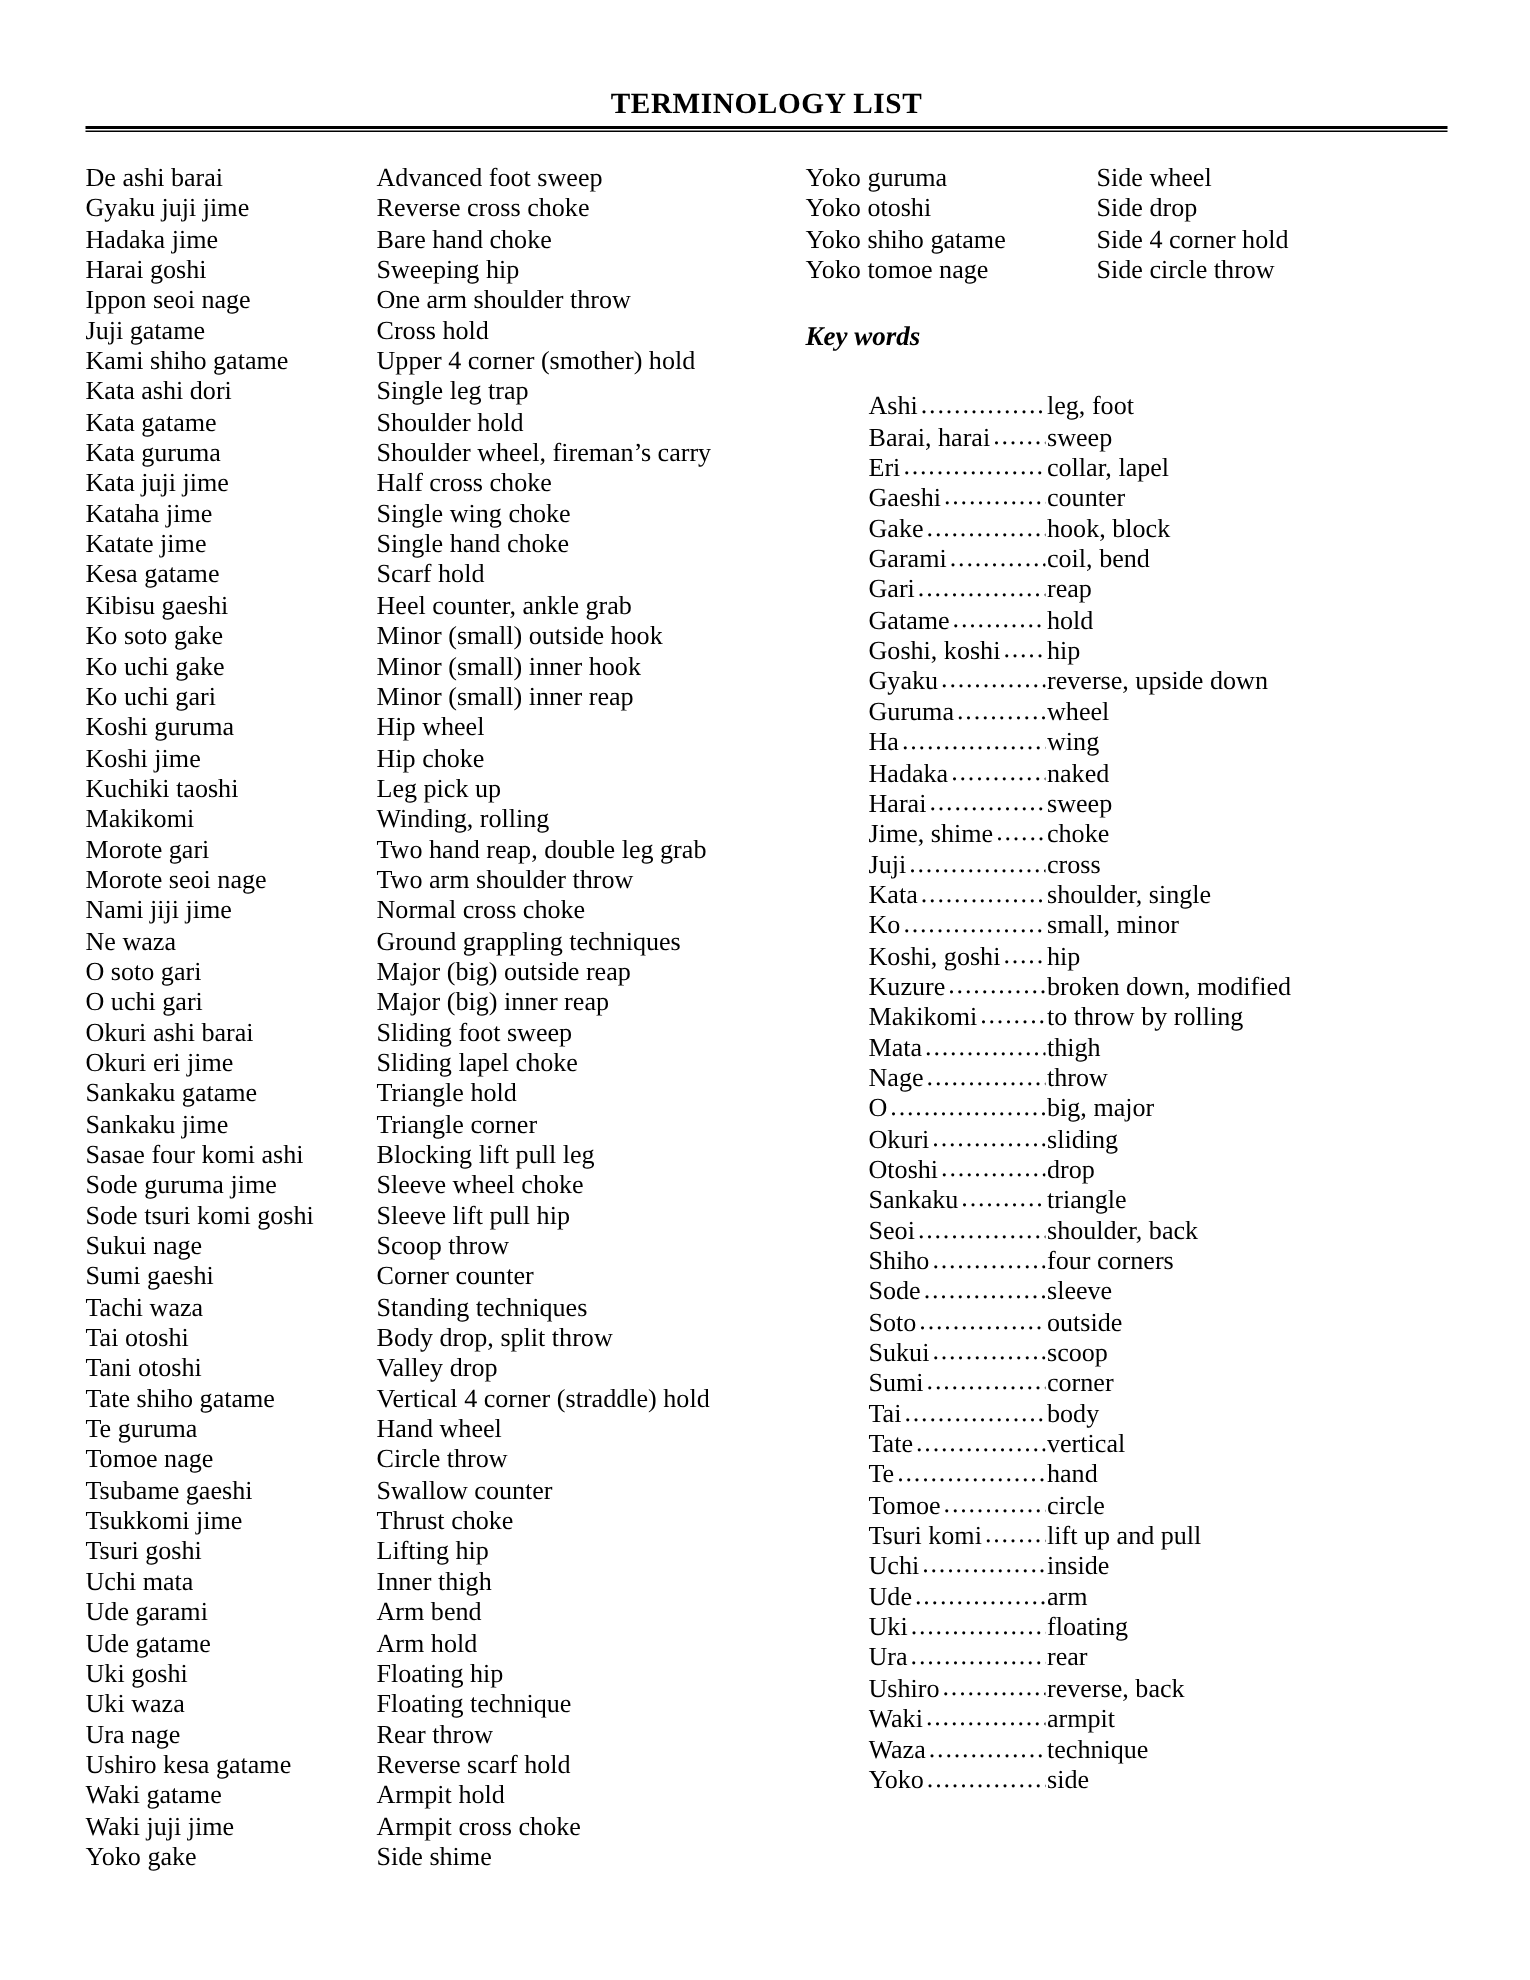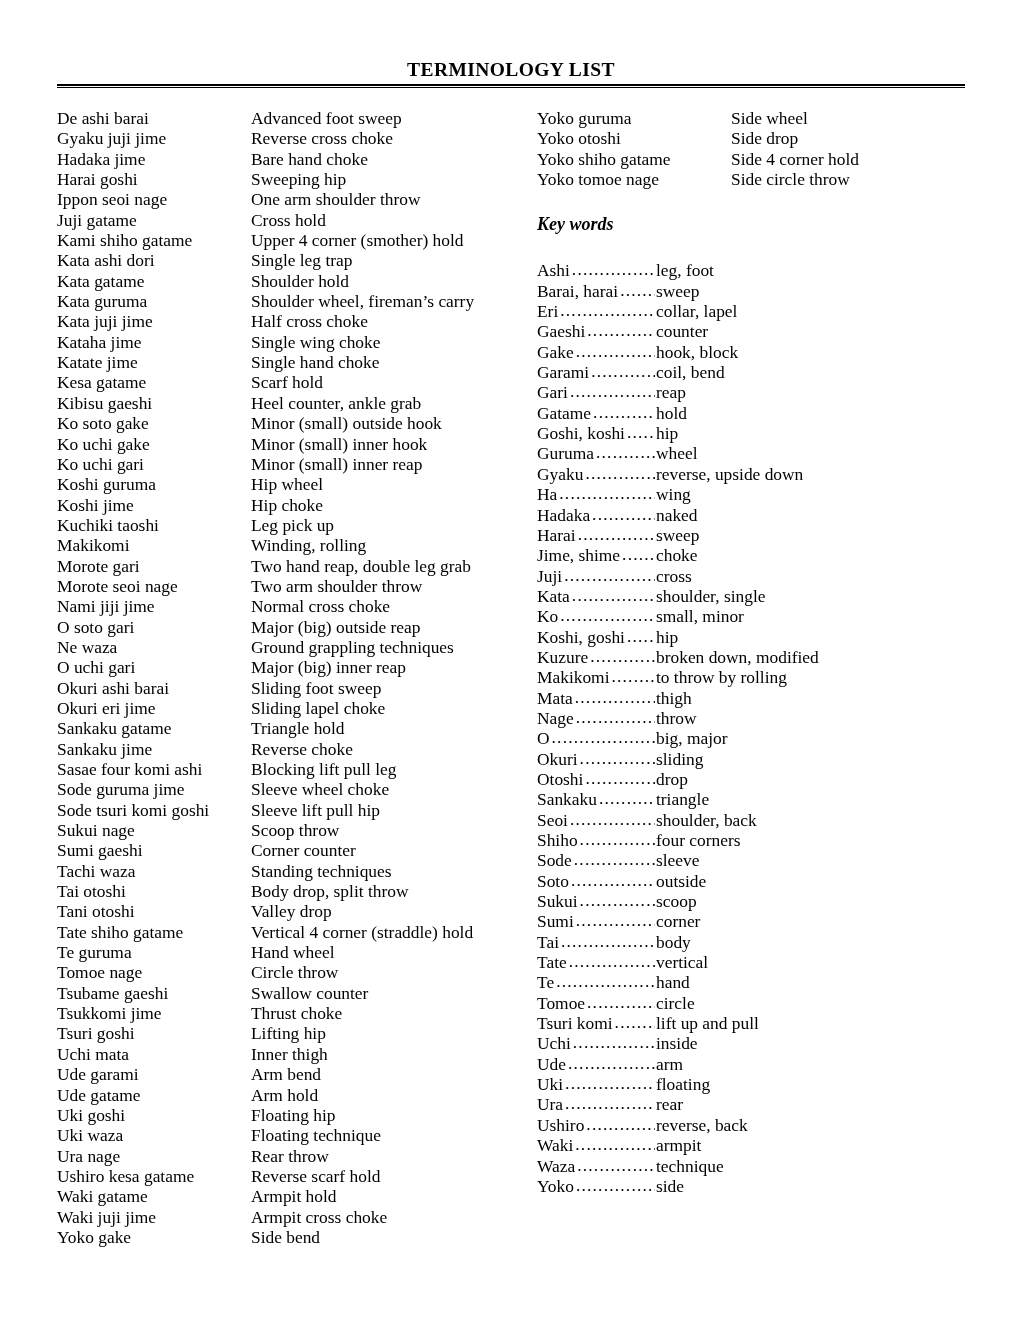--- a/index.html
+++ b/index.html
@@ -127,20 +127,21 @@
     white-space: nowrap;
   }
   .kw-def {
     flex: 0 0 auto;
     width: 178px;
     padding-left: 1px;
   }
   
   .kw-row {
     position: relative;
+    margin-left: 42px;
   }
   .kw-head {
     display: flex;
     flex: 0 0 118px;
     width: 118px;
     overflow: hidden;
   }
 </style>
 </head>
 <body>
@@ -248,46 +249,46 @@
         </li>
         <li class="term-row">
           <span class="term-jp">Morote seoi nage</span>
           <span class="term-en">Two arm shoulder throw</span>
         </li>
         <li class="term-row">
           <span class="term-jp">Nami jiji jime</span>
           <span class="term-en">Normal cross choke</span>
         </li>
         <li class="term-row">
+          <span class="term-jp">Ne waza</span>
+          <span class="term-en">Ground grappling techniques</span>
+        </li>
+        <li class="term-row">
           <span class="term-jp">O soto gari</span>
           <span class="term-en">Major (big) outside reap</span>
         </li>
         <li class="term-row">
-          <span class="term-jp">Ne waza</span>
-          <span class="term-en">Ground grappling techniques</span>
-        </li>
-        <li class="term-row">
           <span class="term-jp">O uchi gari</span>
           <span class="term-en">Major (big) inner reap</span>
         </li>
         <li class="term-row">
           <span class="term-jp">Okuri ashi barai</span>
           <span class="term-en">Sliding foot sweep</span>
         </li>
         <li class="term-row">
           <span class="term-jp">Okuri eri jime</span>
           <span class="term-en">Sliding lapel choke</span>
         </li>
         <li class="term-row">
           <span class="term-jp">Sankaku gatame</span>
           <span class="term-en">Triangle hold</span>
         </li>
         <li class="term-row">
           <span class="term-jp">Sankaku jime</span>
-          <span class="term-en">Reverse choke</span>
+          <span class="term-en">Triangle corner</span>
         </li>
         <li class="term-row">
           <span class="term-jp">Sasae four komi ashi</span>
           <span class="term-en">Blocking lift pull leg</span>
         </li>
         <li class="term-row">
           <span class="term-jp">Sode guruma jime</span>
           <span class="term-en">Sleeve wheel choke</span>
         </li>
         <li class="term-row">
@@ -369,21 +370,21 @@
         <li class="term-row">
           <span class="term-jp">Waki gatame</span>
           <span class="term-en">Armpit hold</span>
         </li>
         <li class="term-row">
           <span class="term-jp">Waki juji jime</span>
           <span class="term-en">Armpit cross choke</span>
         </li>
         <li class="term-row">
           <span class="term-jp">Yoko gake</span>
-          <span class="term-en">Side bend</span>
+          <span class="term-en">Side shime</span>
         </li>
       </ul>
   </div>
 
   <div class="col-right">
     <ul class="term-list" id="right-terms">
         <li class="term-row">
           <span class="term-jp">Yoko guruma</span>
           <span class="term-en">Side wheel</span>
         </li>
@@ -464,31 +465,31 @@
         </li>
         <li class="kw-row">
           <span class="kw-head">
             <span class="kw-term">Goshi, koshi</span>
             <span class="kw-leader"></span>
           </span>
           <span class="kw-def">hip</span>
         </li>
         <li class="kw-row">
           <span class="kw-head">
+            <span class="kw-term">Gyaku</span>
+            <span class="kw-leader"></span>
+          </span>
+          <span class="kw-def">reverse, upside down</span>
+        </li>
+        <li class="kw-row">
+          <span class="kw-head">
             <span class="kw-term">Guruma</span>
             <span class="kw-leader"></span>
           </span>
           <span class="kw-def">wheel</span>
-        </li>
-        <li class="kw-row">
-          <span class="kw-head">
-            <span class="kw-term">Gyaku</span>
-            <span class="kw-leader"></span>
-          </span>
-          <span class="kw-def">reverse, upside down</span>
         </li>
         <li class="kw-row">
           <span class="kw-head">
             <span class="kw-term">Ha</span>
             <span class="kw-leader"></span>
           </span>
           <span class="kw-def">wing</span>
         </li>
         <li class="kw-row">
           <span class="kw-head">

